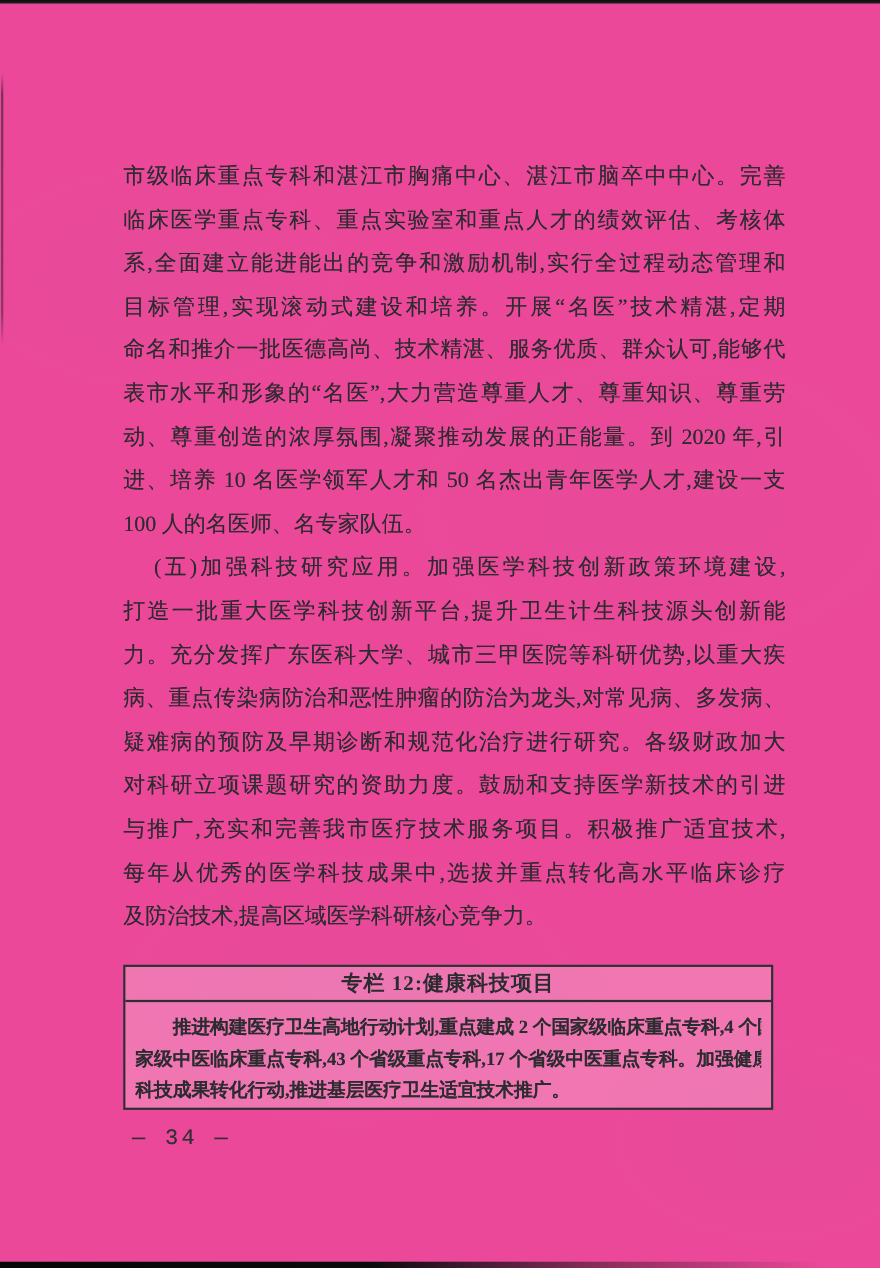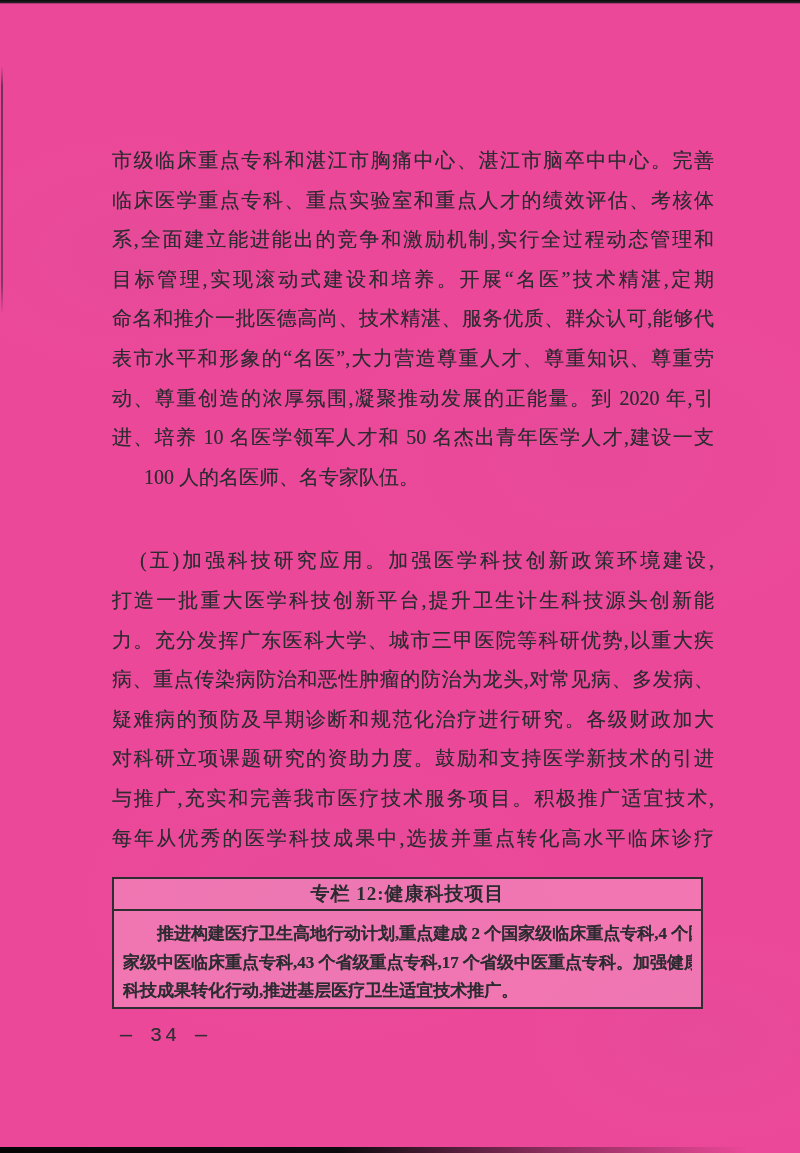--- a/index.html
+++ b/index.html
@@ -58,25 +58,23 @@
     line-height: 39.6px;
     height: 39.6px;
     text-align: justify;
     text-align-last: justify;
     text-justify: inter-character;
     overflow: hidden;
     white-space: nowrap;
   }
   .line.para-end {
     text-align-last: left;
-    margin-left: 32px;
   }
   .line.first-indent {
     padding-left: 28px;
-    margin-top: 44px;
   }
 
   
   .callout {
     position: absolute;
     left: 112px;
     top: 865px;
     width: 591px;
     height: 132px;
     box-sizing: border-box;
@@ -150,20 +148,21 @@
     </div>
     <div>
       <div class="line first-indent">(五)加强科技研究应用。加强医学科技创新政策环境建设,</div>
       <div class="line">打造一批重大医学科技创新平台,提升卫生计生科技源头创新能</div>
       <div class="line">力。充分发挥广东医科大学、城市三甲医院等科研优势,以重大疾</div>
       <div class="line">病、重点传染病防治和恶性肿瘤的防治为龙头,对常见病、多发病、</div>
       <div class="line">疑难病的预防及早期诊断和规范化治疗进行研究。各级财政加大</div>
       <div class="line">对科研立项课题研究的资助力度。鼓励和支持医学新技术的引进</div>
       <div class="line">与推广,充实和完善我市医疗技术服务项目。积极推广适宜技术,</div>
       <div class="line">每年从优秀的医学科技成果中,选拔并重点转化高水平临床诊疗</div>
+      <div class="line para-end">及防治技术,提高区域医学科研核心竞争力。</div>
     </div>
   </div>
 
   <div class="callout">
     <div class="callout-header">
       <span>专栏 12:健康科技项目</span>
     </div>
     <div class="callout-body">
       <div class="cline first-indent">推进构建医疗卫生高地行动计划,重点建成 2 个国家级临床重点专科,4 个国</div>
       <div class="cline">家级中医临床重点专科,43 个省级重点专科,17 个省级中医重点专科。加强健康</div>

